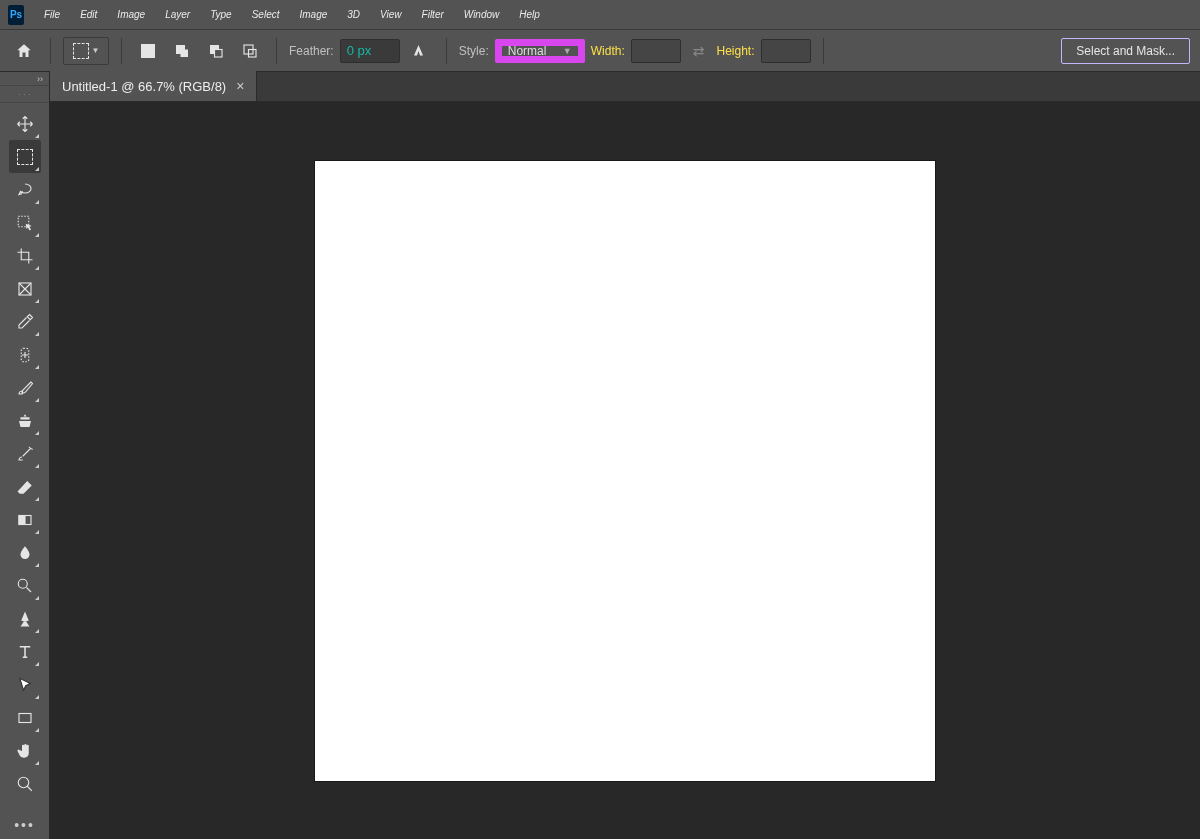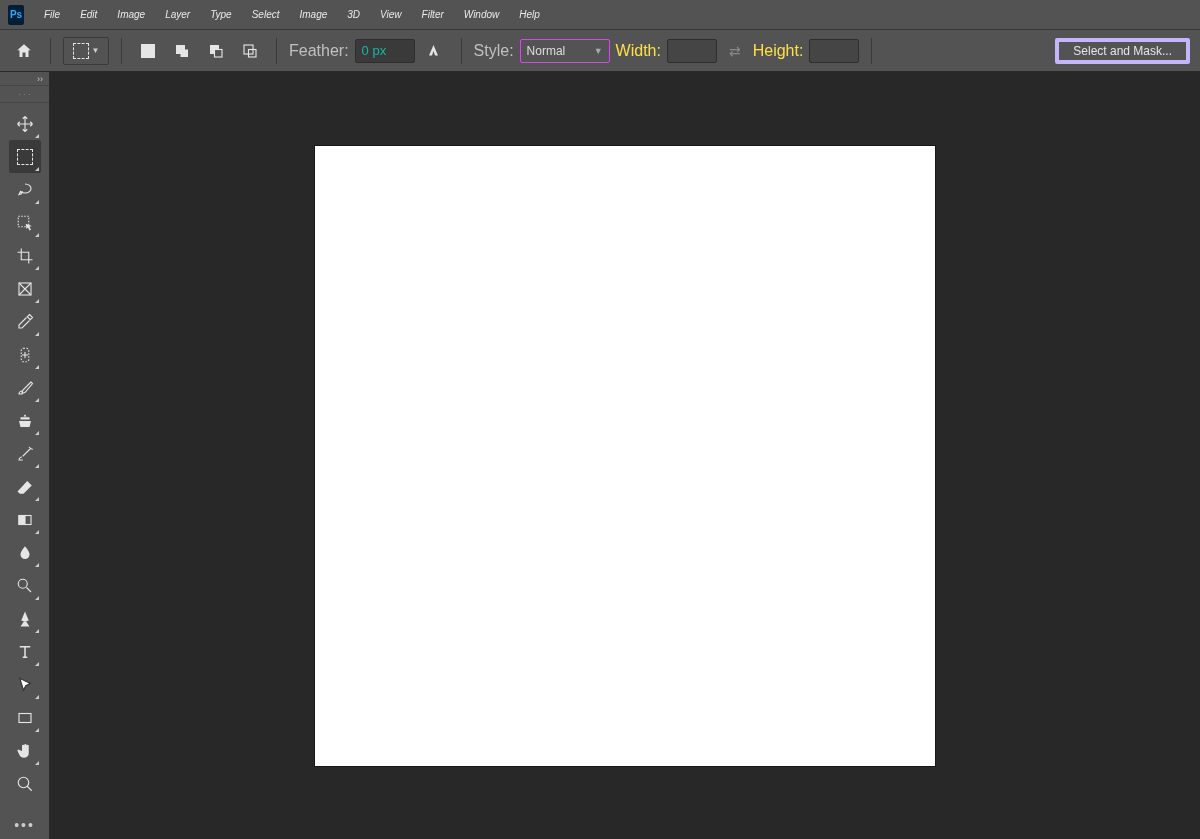--- a/index.html
+++ b/index.html
@@ -5,25 +5,25 @@
 * { margin:0; padding:0; box-sizing:border-box; font-family:"Segoe UI",Tahoma,sans-serif; }
 body { width:1200px; height:839px; background:#323232; color:#e0e0e0; overflow:hidden; font-size:13px; }
 .menubar { display:flex; align-items:center; height:30px; background:#535353; padding:0 4px; border-bottom:1px solid #383838; }
 .menubar .logo { width:16px; height:20px; background:#001e36; color:#31a8ff; font-size:10px; font-weight:bold; display:flex; align-items:center; justify-content:center; border-radius:2px; margin:0 10px 0 4px; }
 .menubar .menu-item { padding:4px 10px; font-size:10px; color:#eaeaea; cursor:default;font-style:italic; }
 .optbar { display:flex; align-items:center; height:42px; background:#535353; border-bottom:1px solid #2a2a2a; padding:0 10px; gap:6px; color:#d0d0d0; }
 .sep { width:1px; height:26px; background:#3a3a3a; margin:0 6px; }
 .optbar .btn, .iconbtn { height:28px; display:flex; align-items:center; justify-content:center; }
 .iconbtn { width:28px; }
 .field { height:24px; background:#3a3a3a; border:1px solid #2e2e2e; color:#14b8a6; padding:2px 6px; font-size:13px; border-radius:2px; }
-.select { height:24px; width:90px; background:#535353; border:1px solid #d946ef; color:#ddd; padding:2px 6px; font-size:12px; border-radius:2px; display:flex; align-items:center; justify-content:space-between; }
+.select { height:24px; width:90px; background:#535353; border:7px solid #d946ef; color:#ddd; padding:2px 6px; font-size:12px; border-radius:2px; display:flex; align-items:center; justify-content:space-between; }
 .select .chev { font-size:9px; color:#aaa; }
-.lbl { font-size:16px; color:#c0c0c0; }
+.lbl { font-size:12px; color:#c0c0c0; }
 .lbl.dim { color:#fde047; }
-.maskbtn { margin-left:auto; height:26px; padding:0 14px; background:#535353; border:4px solid #c4b5fd; color:#e5e5e5; font-size:12px; border-radius:2px; display:flex; align-items:center; }
+.maskbtn { margin-left:auto; height:26px; padding:0 14px; background:#535353; border:1px solid #c4b5fd; color:#e5e5e5; font-size:12px; border-radius:2px; display:flex; align-items:center; }
 .swap { color:#888; margin:0 6px; font-size:14px; }
 .body { display:flex; height:calc(100% - 72px); }
 .toolcol { width:50px; background:#535353; border-right:1px solid #2a2a2a; position:relative; }
 .toolhead { height:14px; display:flex; align-items:center; justify-content:flex-end; padding-right:6px; color:#ccc; font-size:9px; border-bottom:1px solid #454545; }
 .miniedit { height:17px; color:#888; font-size:8px; text-align:center; overflow:hidden; border-bottom:1px solid #454545; line-height:17px; }
 .tools { padding:4px 0; display:flex; flex-direction:column; align-items:center; gap:0; }
 .tool { width:32px; height:33px; display:flex; align-items:center; justify-content:center; position:relative; border-radius:2px; color:#e5e5e5; }
 .tool.active { background:#3a3a3a; }
 .tool .tri { position:absolute; right:2px; bottom:2px; width:0; height:0; border-left:4px solid transparent; border-bottom:4px solid #ccc; }
 .tool svg, .iconbtn svg { width:18px; height:18px; fill:none; stroke:#e5e5e5; stroke-width:1.5; }
@@ -248,17 +248,23 @@
           <svg viewBox="0 0 24 24">
             <circle cx="10" cy="10" r="7"></circle>
             <path d="M15 15l6 6"></path>
           </svg>
         </div>
     </div>
     <div class="overflow">•••</div>
   </div>
 
   <div class="docarea">
+    <div class="tabbar">
+      <div class="tab">
+        <span>Untitled-1 @ 66.7% (RGB/8)</span>
+        <span class="close">×</span>
+      </div>
+    </div>
     <div class="canvaswrap">
       <div class="canvas"></div>
     </div>
   </div>
 </div>
 
 </body></html>

